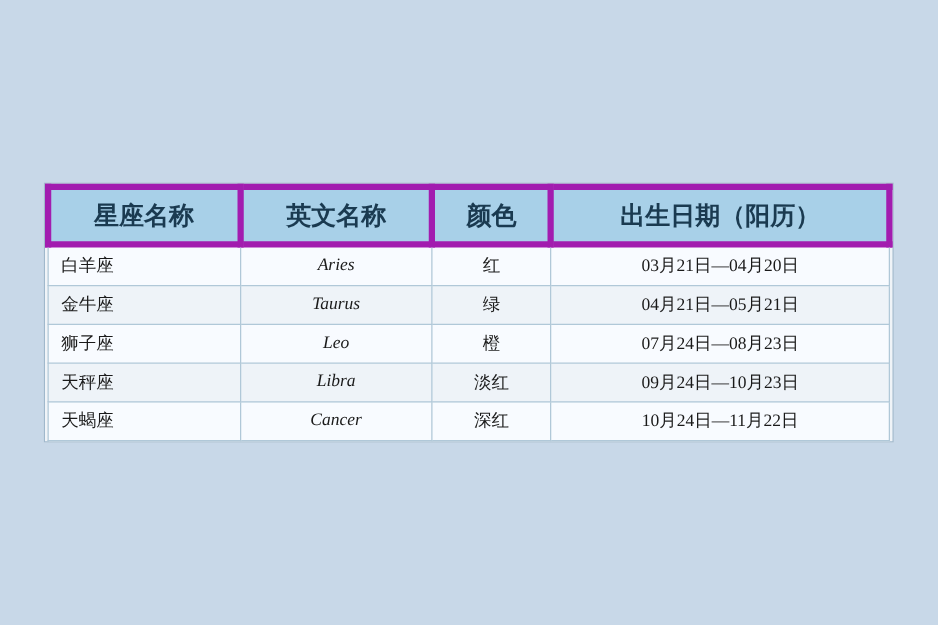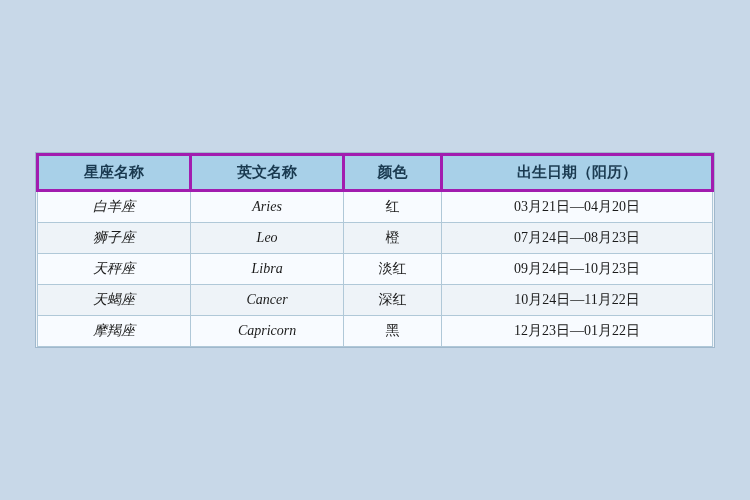--- a/index.html
+++ b/index.html
@@ -27,24 +27,24 @@
     table {
       width: 100%;
       border-collapse: collapse;
     }
 
     thead tr {
       background-color: #a8d0e8;
     }
 
     thead th {
-      border: 3px solid #a21caf;
+      border: 5px solid #a21caf;
       padding: 7px 10px;
       text-align: center;
-      font-size: 15px;
+      font-size: 20px;
       font-weight: bold;
       color: #1a3a50;
     }
 
     tbody tr {
       background-color: #f8fbff;
     }
 
     tbody tr:nth-child(even) {
       background-color: #eef3f8;
@@ -52,22 +52,21 @@
 
     tbody td {
       border: 1px solid #b0c8d8;
       padding: 6px 10px;
       text-align: center;
       font-size: 14px;
       color: #1a1a1a;
     }
 
     tbody td:first-child {
-      text-align: center;
-      font-style: italic;
+      text-align: left;
     }
 
     tbody td:nth-child(2) {
       font-style: italic;
     }
   </style>
 </head>
 <body>
 
 <div class="table-container">
@@ -81,38 +80,38 @@
       </tr>
     </thead>
     <tbody id="table-body">
     <tr>
           <td>白羊座</td>
           <td>Aries</td>
           <td>红</td>
           <td>03月21日—04月20日</td>
         </tr>
         <tr>
+          <td>金牛座</td>
+          <td>Taurus</td>
+          <td>绿</td>
+          <td>04月21日—05月21日</td>
+        </tr>
+        <tr>
           <td>狮子座</td>
           <td>Leo</td>
           <td>橙</td>
           <td>07月24日—08月23日</td>
         </tr>
         <tr>
           <td>天秤座</td>
           <td>Libra</td>
           <td>淡红</td>
           <td>09月24日—10月23日</td>
         </tr>
         <tr>
           <td>天蝎座</td>
           <td>Cancer</td>
           <td>深红</td>
           <td>10月24日—11月22日</td>
         </tr>
-        <tr>
-          <td>摩羯座</td>
-          <td>Capricorn</td>
-          <td>黑</td>
-          <td>12月23日—01月22日</td>
-        </tr>
       </tbody>
   </table>
 </div>
 
 </body></html>

